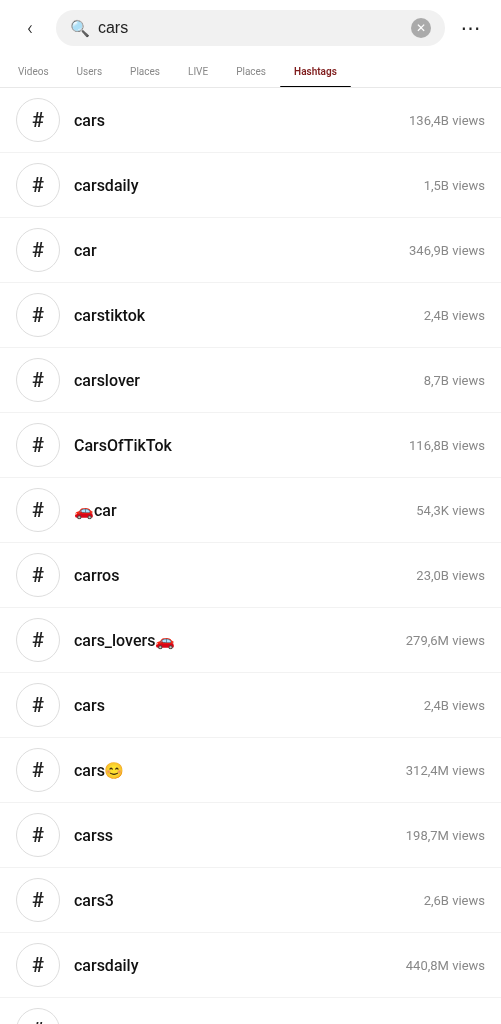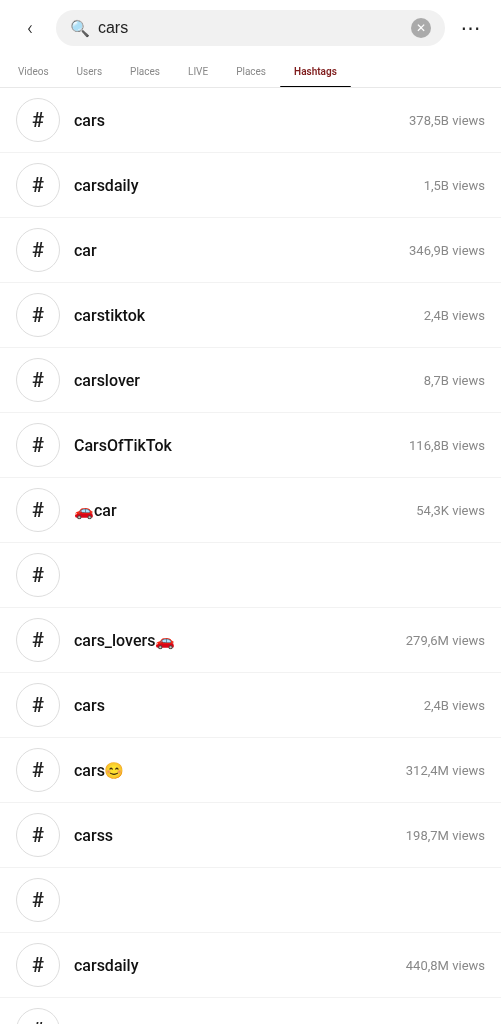--- a/index.html
+++ b/index.html
@@ -210,21 +210,21 @@
     <div class="tab">LIVE</div>
     <div class="tab">Places</div>
     <div class="tab active">Hashtags</div>
   </div>
 
 <ul class="hashtag-list">
 <li class="hashtag-item">
       <div class="hash-icon-circle">#</div>
       <div class="hashtag-row">
         <span class="hashtag-name">cars</span>
-        <span class="hashtag-views">378,5B views</span>
+        <span class="hashtag-views">136,4B views</span>
       </div>
     </li>
     <li class="hashtag-item">
       <div class="hash-icon-circle">#</div>
       <div class="hashtag-row">
         <span class="hashtag-name">carsdaily</span>
         <span class="hashtag-views">1,5B views</span>
       </div>
     </li>
     <li class="hashtag-item">
@@ -257,20 +257,24 @@
     </li>
     <li class="hashtag-item">
       <div class="hash-icon-circle">#</div>
       <div class="hashtag-row">
         <span class="hashtag-name">🚗car</span>
         <span class="hashtag-views">54,3K views</span>
       </div>
     </li>
     <li class="hashtag-item">
       <div class="hash-icon-circle">#</div>
+      <div class="hashtag-row">
+        <span class="hashtag-name">carros</span>
+        <span class="hashtag-views">23,0B views</span>
+      </div>
     </li>
     <li class="hashtag-item">
       <div class="hash-icon-circle">#</div>
       <div class="hashtag-row">
         <span class="hashtag-name">cars_lovers🚗</span>
         <span class="hashtag-views">279,6M views</span>
       </div>
     </li>
     <li class="hashtag-item">
       <div class="hash-icon-circle">#</div>
@@ -288,20 +292,24 @@
     </li>
     <li class="hashtag-item">
       <div class="hash-icon-circle">#</div>
       <div class="hashtag-row">
         <span class="hashtag-name">carss</span>
         <span class="hashtag-views">198,7M views</span>
       </div>
     </li>
     <li class="hashtag-item">
       <div class="hash-icon-circle">#</div>
+      <div class="hashtag-row">
+        <span class="hashtag-name">cars3</span>
+        <span class="hashtag-views">2,6B views</span>
+      </div>
     </li>
     <li class="hashtag-item">
       <div class="hash-icon-circle">#</div>
       <div class="hashtag-row">
         <span class="hashtag-name">carsdaily</span>
         <span class="hashtag-views">440,8M views</span>
       </div>
     </li>
     <li class="hashtag-item">
       <div class="hash-icon-circle">#</div>

